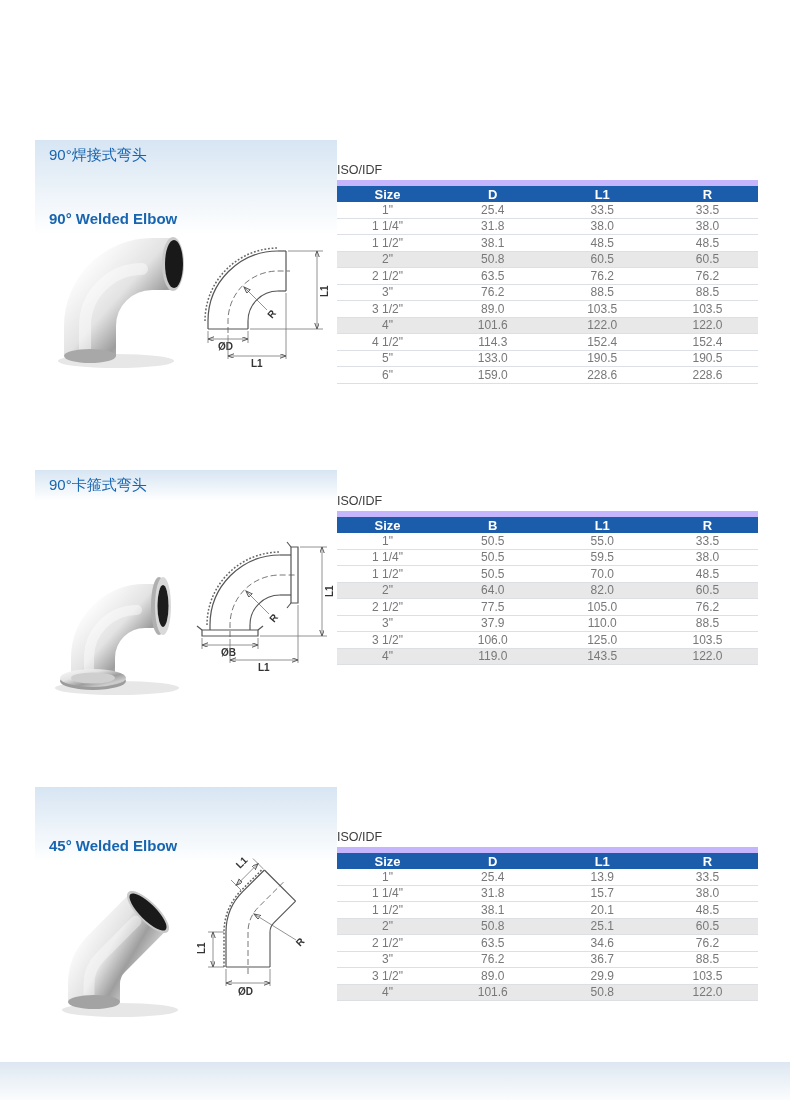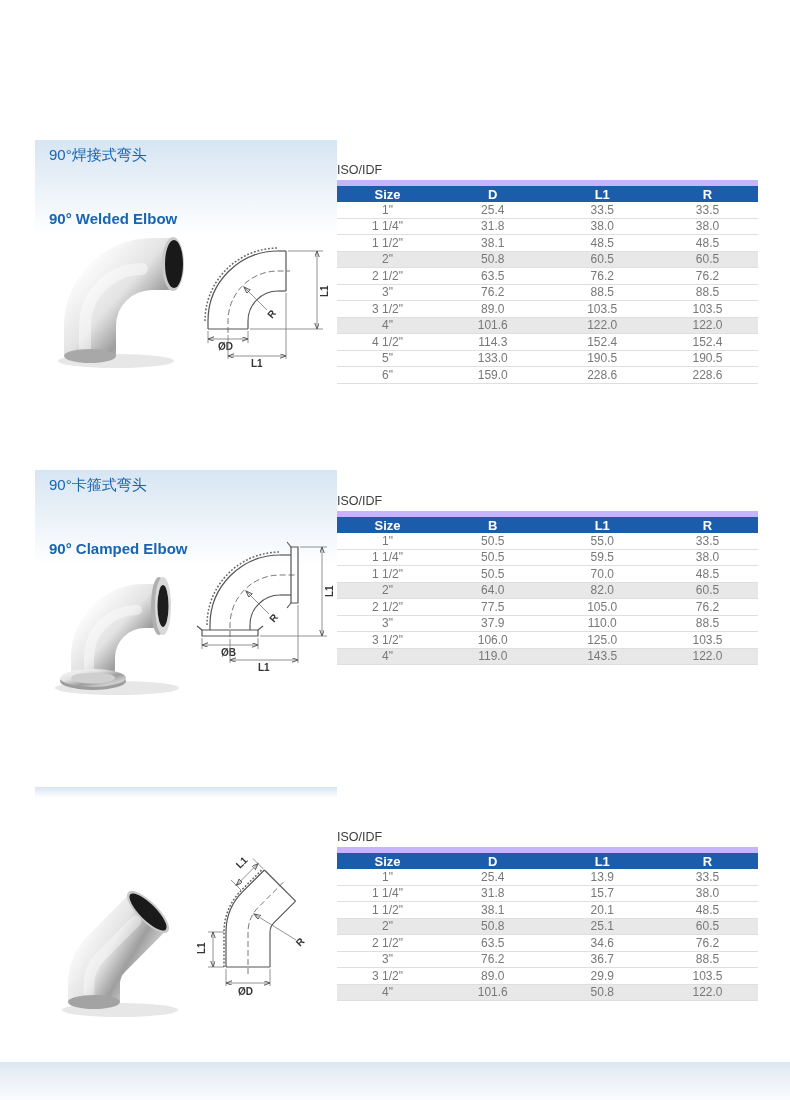--- a/index.html
+++ b/index.html
@@ -184,21 +184,20 @@
           <td>159.0</td>
           <td>228.6</td>
           <td>228.6</td>
         </tr>
       </tbody>
     </table>
 </div>
 
 <div class="sec-title" style="top:470px;">
   <div class="cn">90°卡箍式弯头</div>
-  <div class="en">90° Clamped Elbow</div>
 </div>
 
 <div class="photo" style="left:35px;top:540px;width:170px;height:160px;">
   <svg width="170" height="160" viewBox="0 0 170 160">
     <defs>
       <linearGradient id="g2" x1="0" y1="0" x2="1" y2="1">
         <stop offset="0" stop-color="#fbfbfb"></stop>
           <stop offset="0.35" stop-color="#e3e3e3"></stop>
         <stop offset="0.6" stop-color="#9e9e9e"></stop>
           <stop offset="0.8" stop-color="#cfcfcf"></stop>
@@ -313,20 +312,21 @@
           <td>4"</td>
           <td>119.0</td>
           <td>143.5</td>
           <td>122.0</td>
         </tr>
       </tbody>
     </table>
 </div>
 
 <div class="sec-title" style="top:787px;">
+  <div class="en">45° Welded Elbow</div>
 </div>
 
 <div class="photo" style="left:40px;top:858px;width:160px;height:165px;">
   <svg width="160" height="165" viewBox="0 0 160 165">
     <defs>
       <linearGradient id="g3" x1="0" y1="0" x2="1" y2="1">
         <stop offset="0" stop-color="#fbfbfb"></stop>
           <stop offset="0.35" stop-color="#e3e3e3"></stop>
         <stop offset="0.6" stop-color="#9e9e9e"></stop>
           <stop offset="0.8" stop-color="#cfcfcf"></stop>

